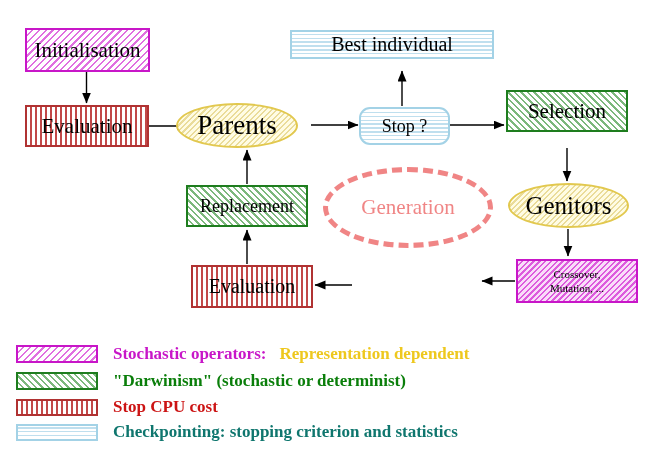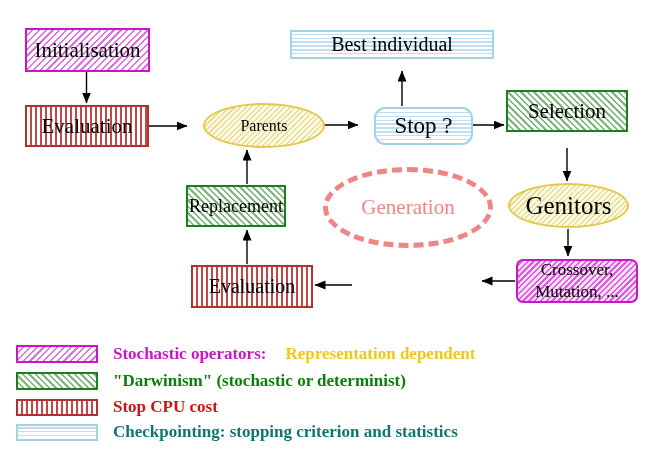--- a/index.html
+++ b/index.html
@@ -22,21 +22,21 @@
   .p-yellow{border:2px solid #e2c84e;
     background:repeating-linear-gradient(135deg,#fffce4 0 2.4px,#eadc9a 2.4px 3.9px);}
   .p-dashed{border:5px dashed #f08585;border-radius:50%;color:#f08585;}
   .arrow-layer{position:absolute;left:0;top:0;width:662px;height:471px;pointer-events:none;}
   
   .legend-row{position:absolute;left:26;display:flex;align-items:center;
               font-weight:bold;font-size:17px;white-space:nowrap;padding-left:16px;}
   .swatch{width:82px;height:18px;box-sizing:border-box;margin-right:15px;flex:0 0 auto;}
   .swatch.short{height:17px;}
   .t-magenta{color:#c816c8;}
-  .t-gold{color:#eec81e;margin-left:19px;}
+  .t-gold{color:#eec81e;margin-left:13px;}
   .t-green{color:#0a7e0a;}
   .t-red{color:#cc1414;}
   .t-cyan{color:#0f766e;}
 </style>
 </head>
 <body>
 
 <div class="canvas">
 
   <svg class="arrow-layer" width="662" height="471" viewBox="0 0 662 471" xmlns="http://www.w3.org/2000/svg">
@@ -57,39 +57,39 @@
       <line x1="352" y1="285" x2="315" y2="285" marker-end="url(#ah)"></line>
       <line x1="247" y1="264" x2="247" y2="230" marker-end="url(#ah)"></line>
       <line x1="247" y1="184" x2="247" y2="150" marker-end="url(#ah)"></line>
     </g>
   </svg>
 
   <div class="node p-magenta" style="left:25px;top:28px;width:125px;height:44px;font-size:21px;">Initialisation</div>
 
   <div class="node p-red" style="left:25px;top:105px;width:124px;height:42px;font-size:21px;">Evaluation</div>
 
-  <div class="node p-yellow ellipse" style="left:203px;top:103px;width:122px;height:45px;font-size:16px;">Parents</div>
+  <div class="node p-yellow ellipse" style="left:176px;top:103px;width:122px;height:45px;font-size:27px;">Parents</div>
 
-  <div class="node p-cyan" style="left:374px;top:107px;width:99px;height:38px;font-size:23px;border-radius:11px;">Stop ?</div>
+  <div class="node p-cyan" style="left:359px;top:107px;width:91px;height:38px;font-size:18px;border-radius:11px;">Stop ?</div>
 
   <div class="node p-cyan" style="left:290px;top:30px;width:204px;height:29px;font-size:20px;">Best individual</div>
 
   <div class="node p-green" style="left:506px;top:90px;width:122px;height:42px;font-size:21px;">Selection</div>
 
   <div class="node p-yellow ellipse" style="left:508px;top:183px;width:121px;height:45px;font-size:25px;">Genitors</div>
 
-  <div class="node p-magenta-dense" style="left:516px;top:259px;width:122px;height:44px;font-size:17px;flex-direction:column;line-height:1.3;border-radius:7px;">
+  <div class="node p-magenta-dense" style="left:516px;top:259px;width:122px;height:44px;font-size:11px;flex-direction:column;line-height:1.3;">
     <span>Crossover,</span>
     <span>Mutation, ...</span>
   </div>
 
 
   <div class="node p-red" style="left:191px;top:265px;width:122px;height:43px;font-size:20px;">Evaluation</div>
 
-  <div class="node p-green" style="left:186px;top:185px;width:100px;height:42px;font-size:18px;">Replacement</div>
+  <div class="node p-green" style="left:186px;top:185px;width:122px;height:42px;font-size:18px;">Replacement</div>
 
   <div class="node p-dashed" style="left:323px;top:167px;width:170px;height:81px;font-size:21px;">Generation</div>
 
   <div class="legend-row" style="top:344px;">
     <div class="swatch p-magenta"></div>
     <span class="t-magenta">Stochastic operators:</span>
     <span class="t-gold">Representation dependent</span>
   </div>
 
   <div class="legend-row" style="top:371px;">

